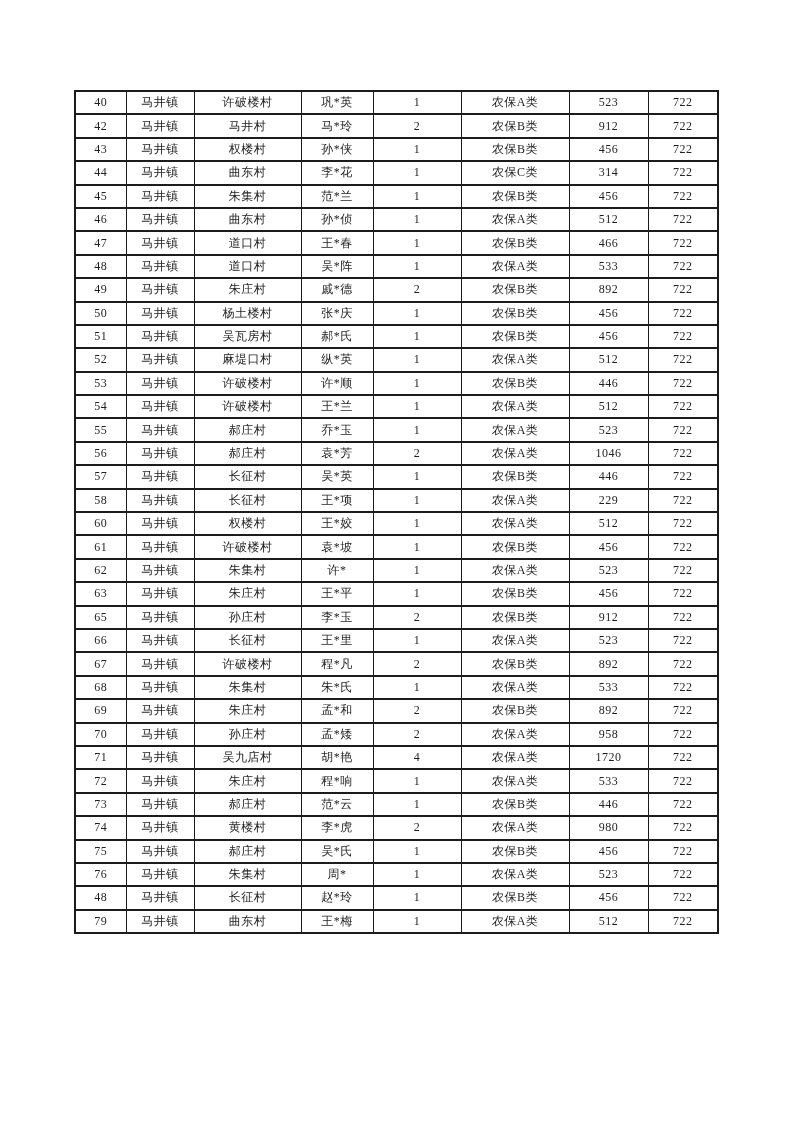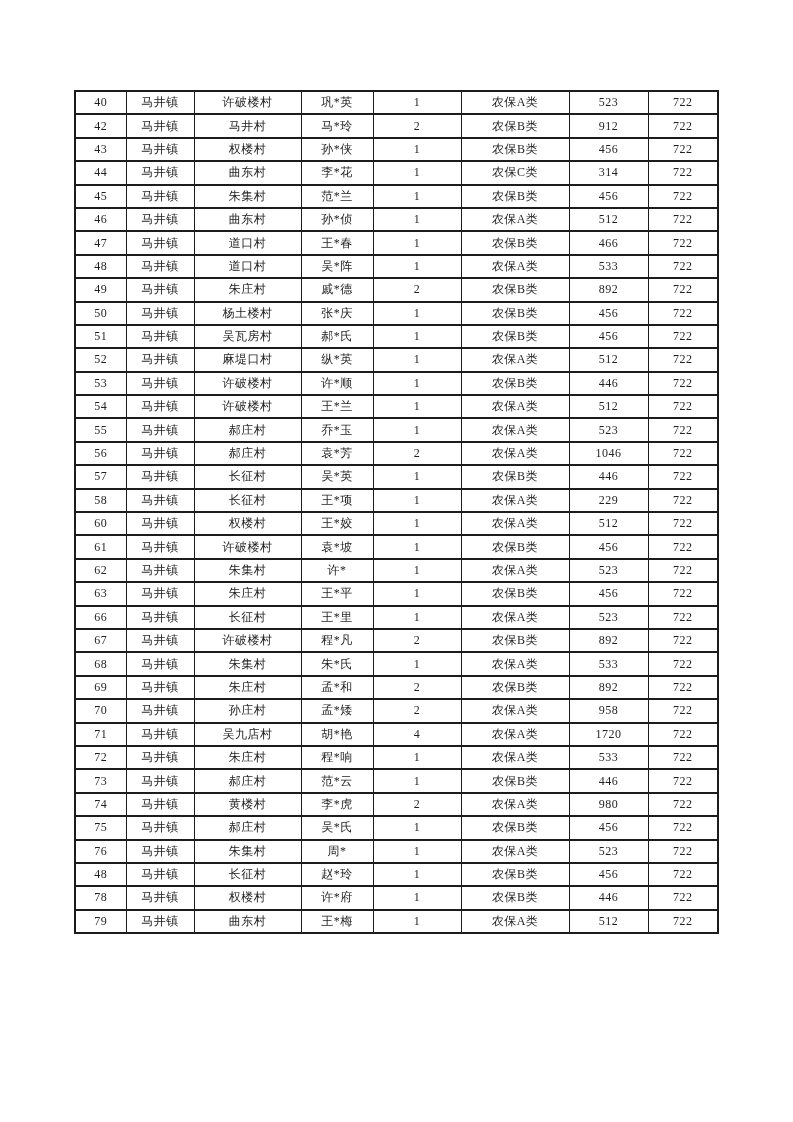--- a/index.html
+++ b/index.html
@@ -281,20 +281,30 @@
             <td>63</td>
             <td>马井镇</td>
             <td>朱庄村</td>
             <td>王*平</td>
             <td>1</td>
             <td>农保B类</td>
             <td>456</td>
             <td>722</td>
           </tr>
           <tr>
+            <td>65</td>
+            <td>马井镇</td>
+            <td>孙庄村</td>
+            <td>李*玉</td>
+            <td>2</td>
+            <td>农保B类</td>
+            <td>912</td>
+            <td>722</td>
+          </tr>
+          <tr>
             <td>66</td>
             <td>马井镇</td>
             <td>长征村</td>
             <td>王*里</td>
             <td>1</td>
             <td>农保A类</td>
             <td>523</td>
             <td>722</td>
           </tr>
           <tr>
@@ -398,30 +408,20 @@
             <td>722</td>
           </tr>
           <tr>
             <td>48</td>
             <td>马井镇</td>
             <td>长征村</td>
             <td>赵*玲</td>
             <td>1</td>
             <td>农保B类</td>
             <td>456</td>
-            <td>722</td>
-          </tr>
-          <tr>
-            <td>78</td>
-            <td>马井镇</td>
-            <td>权楼村</td>
-            <td>许*府</td>
-            <td>1</td>
-            <td>农保B类</td>
-            <td>446</td>
             <td>722</td>
           </tr>
           <tr>
             <td>79</td>
             <td>马井镇</td>
             <td>曲东村</td>
             <td>王*梅</td>
             <td>1</td>
             <td>农保A类</td>
             <td>512</td>

